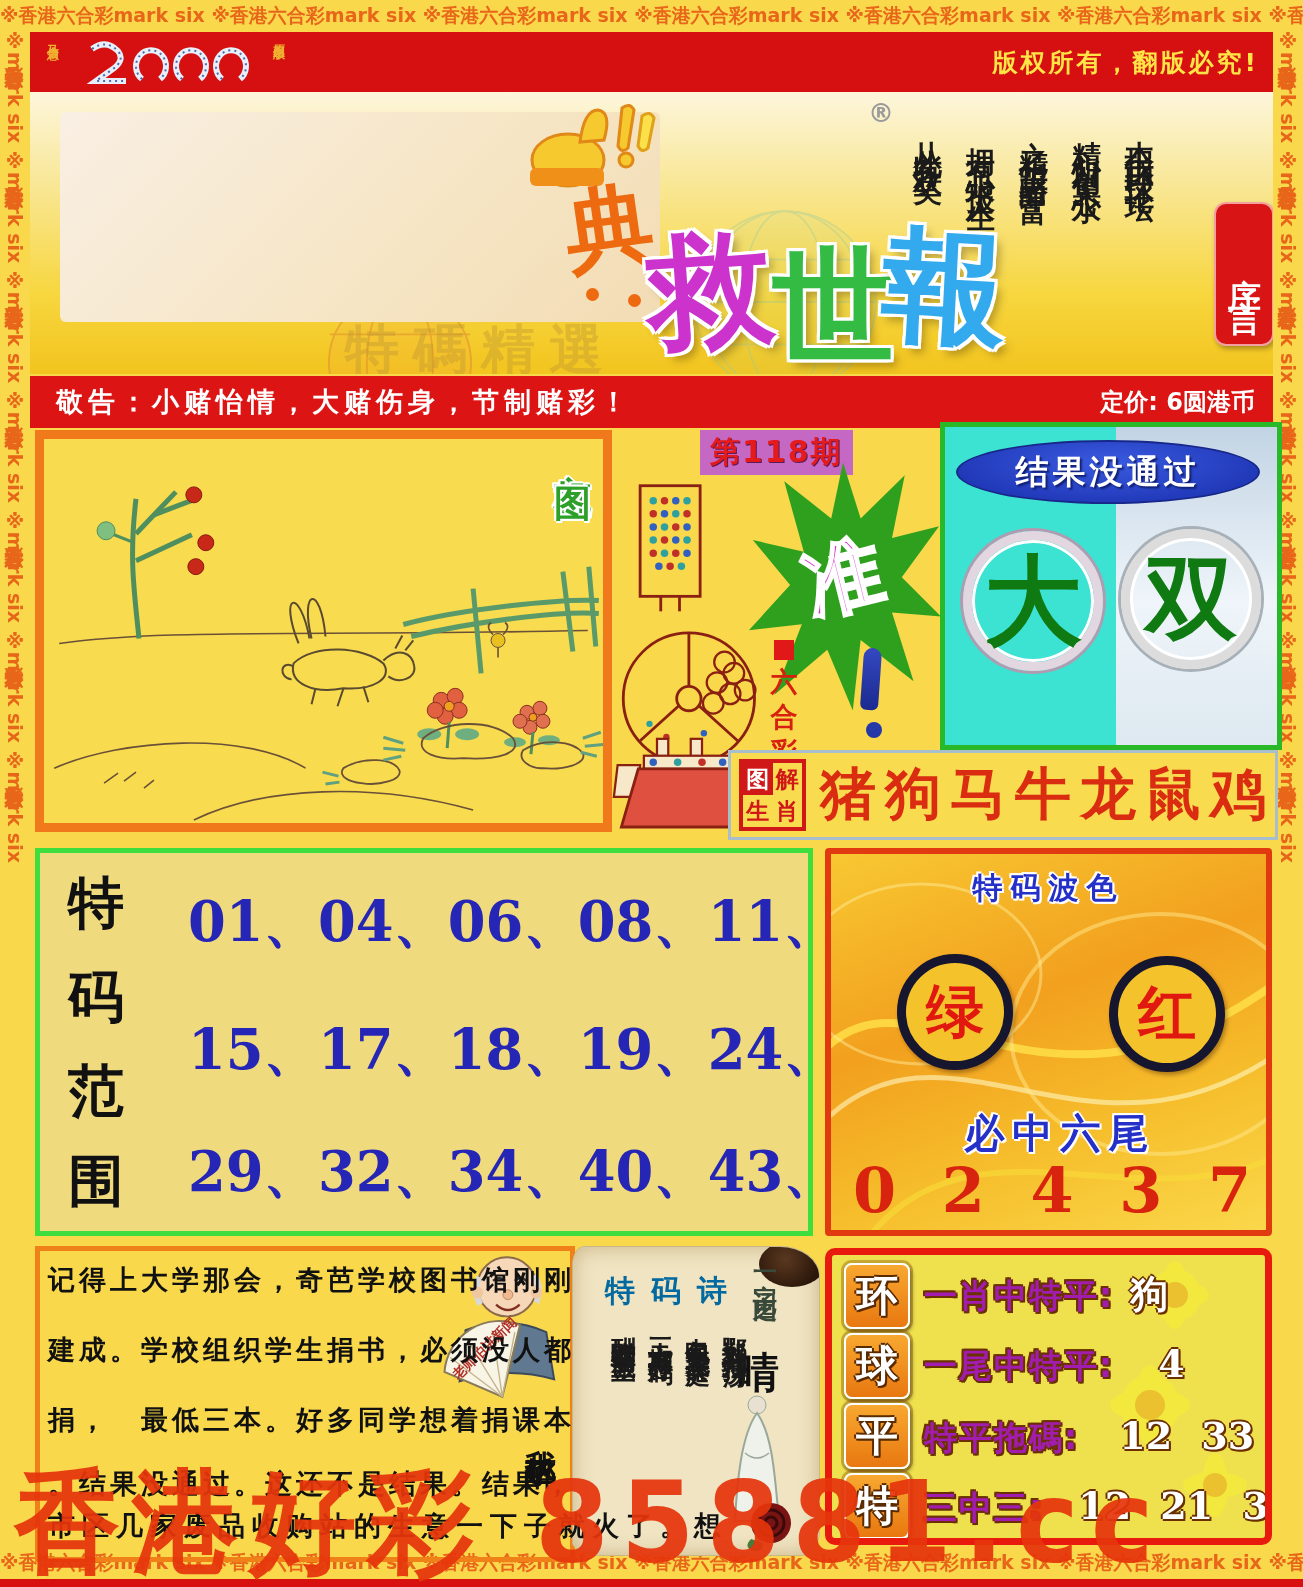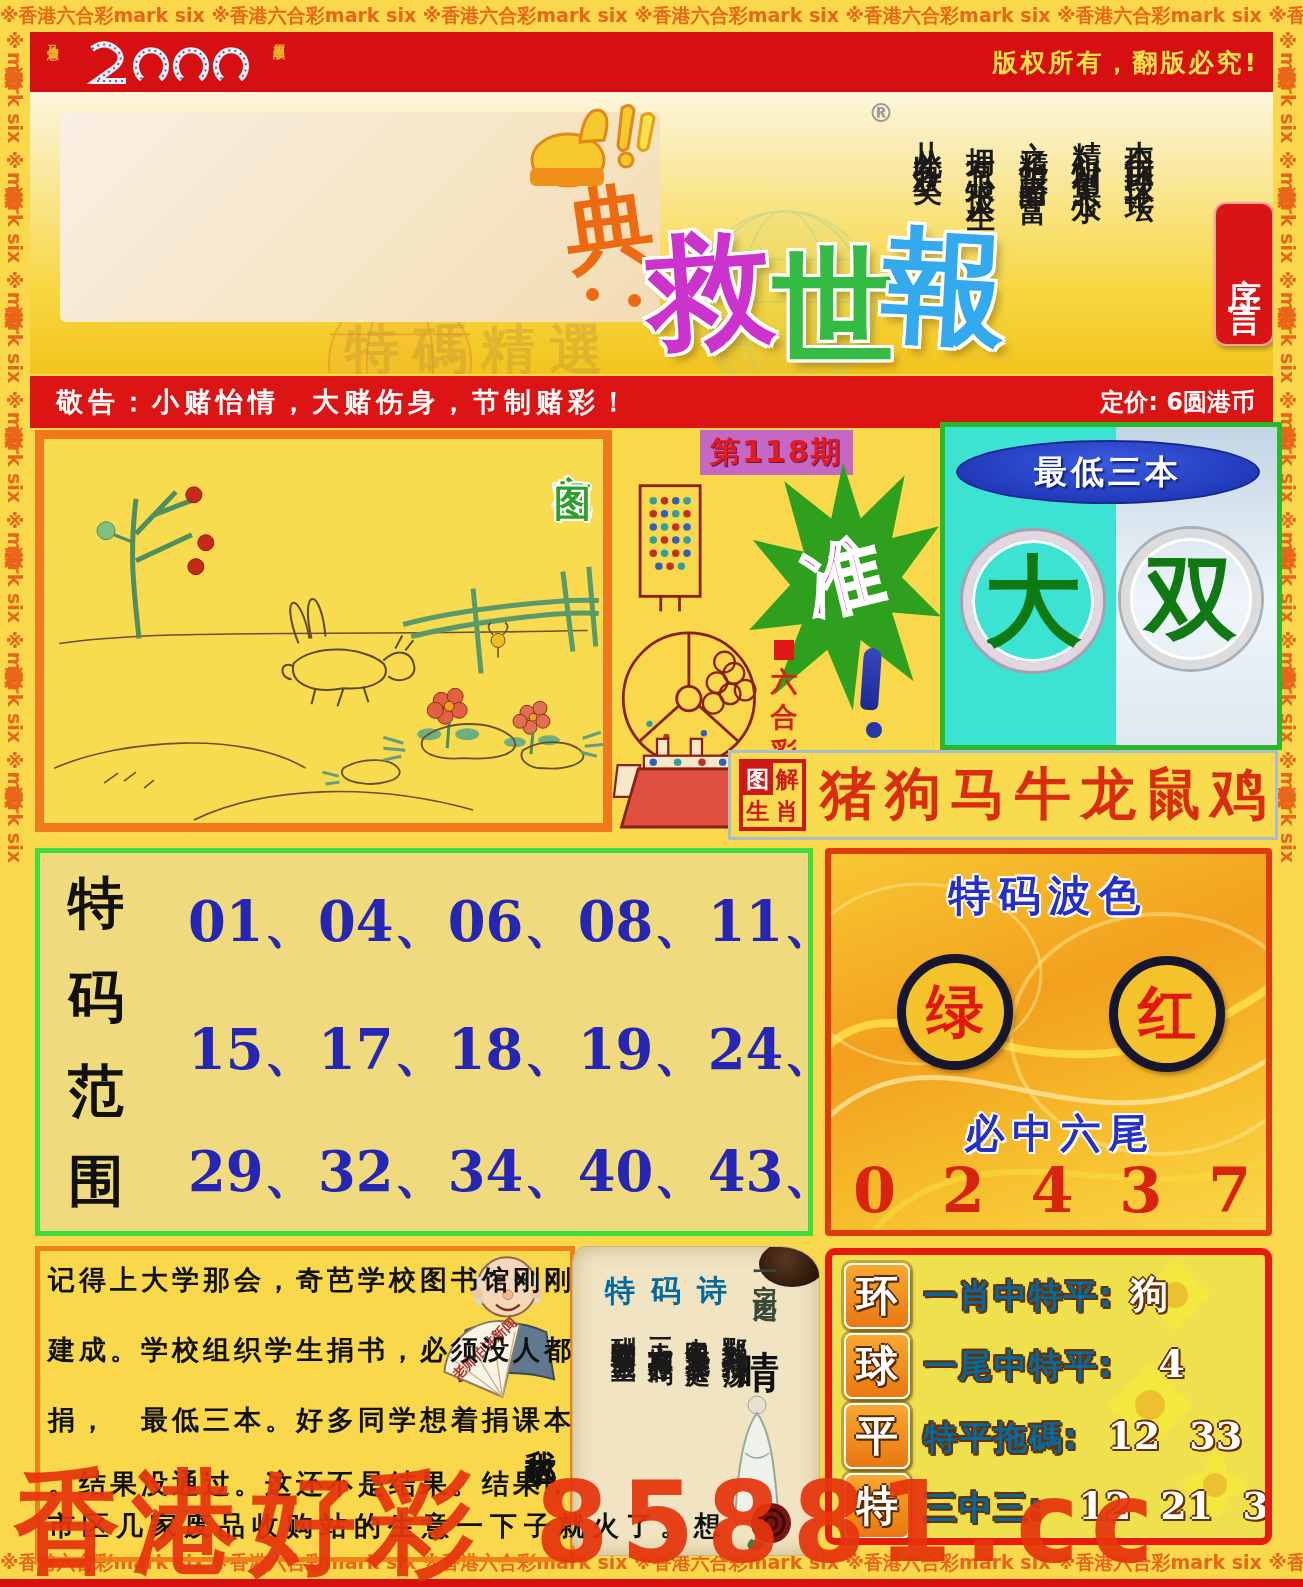--- a/index.html
+++ b/index.html
@@ -64,21 +64,21 @@
   .animals{margin-left:14px;color:#D92C10;font-size:56px;font-weight:bold;letter-spacing:9px;
            font-family:"DejaVu Serif",serif;white-space:nowrap;}
   
   .range{left:35px;top:848px;width:768px;height:378px;border:5px solid #3EDE3E;background:#F0DA7E;}
   .rlabel{font-size:56px;font-weight:bold;color:#111;line-height:1;}
   .rrow{font-family:"DejaVu Serif",serif;font-size:56px;font-weight:bold;color:#2626B6;white-space:nowrap;
         transform:scaleX(.97);transform-origin:left;}
   
   .wave{left:825px;top:848px;width:435px;height:376px;border:6px solid #E23A10;border-radius:4px;overflow:hidden;
         background:linear-gradient(160deg,#F8C832,#F2A01E 40%,#F6BE2C 70%,#FAD84A);}
-  .wtitle{font-size:42px;font-weight:bold;color:#2430C8;letter-spacing:8px;white-space:nowrap;
+  .wtitle{font-size:30px;font-weight:bold;color:#2430C8;letter-spacing:8px;white-space:nowrap;
           text-shadow:-2px 0 #fff,2px 0 #fff,0 -2px #fff,0 2px #fff,2px 2px #fff,-2px -2px #fff;}
   .wcircle{width:98px;height:98px;border-radius:50%;border:9px solid #16162E;background:#F4C22A;
            display:flex;align-items:center;justify-content:center;box-shadow:2px 3px 4px rgba(60,30,0,.4);}
   .wchar{color:#E01810;font-size:58px;font-weight:bold;}
   .wdigits{font-family:"DejaVu Serif",serif;font-size:62px;font-weight:bold;color:#D8240E;letter-spacing:12px;white-space:nowrap;}
   
   .story{left:35px;top:1246px;width:530px;height:306px;border:5px solid #F08018;}
   .sline{color:#111;font-size:27px;font-weight:bold;white-space:nowrap;z-index:5;}
   .aside{writing-mode:vertical-rl;color:#111;font-size:31px;font-weight:bold;letter-spacing:4px;z-index:5;}
   
@@ -90,21 +90,21 @@
   .sunny{font-size:42px;font-weight:bold;color:#111;}
   .roll{width:66px;height:46px;border-radius:50%;background:radial-gradient(circle at 40% 40%,#5A3820,#2A160A 70%);}
   
   .pingte{left:825px;top:1248px;width:433px;height:283px;border:7px solid #E81A0E;border-radius:10px;
           background:#EFE14E;overflow:hidden;}
   .tile{width:62px;height:62px;border:2px solid #fff;border-radius:8px;background:linear-gradient(#F8A830,#E87810);
         display:flex;align-items:center;justify-content:center;box-shadow:0 0 0 3px rgba(120,60,0,.35),2px 3px 4px rgba(0,0,0,.4);}
   .tilec{color:#fff;font-size:42px;font-weight:bold;
          text-shadow:-2px 0 #5a2a00,2px 0 #5a2a00,0 -2px #5a2a00,0 2px #5a2a00,2px 2px #5a2a00;}
   .prow{display:flex;align-items:baseline;white-space:nowrap;}
-  .plabel{color:#0369a1;font-size:33px;font-weight:bold;letter-spacing:2px;
+  .plabel{color:#a21caf;font-size:33px;font-weight:bold;letter-spacing:2px;
           text-shadow:-2px 0 #6a3000,2px 0 #6a3000,0 -2px #6a3000,0 2px #6a3000,2px 2px #6a3000,-2px -2px #6a3000;}
   .pvalue{color:#fff;font-size:38px;font-weight:bold;margin-left:16px;font-family:"DejaVu Serif",serif;word-spacing:16px;
           text-shadow:-2px 0 #6a3000,2px 0 #6a3000,0 -2px #6a3000,0 2px #6a3000,2px 2px #6a3000;}
   
   .wm{left:14px;top:1448px;font-size:106px;font-weight:bold;color:#E6350C;opacity:.93;white-space:nowrap;
       letter-spacing:12px;z-index:50;transform:scaleY(1.06);transform-origin:top left;}
   .redline{left:0;right:0;bottom:0;height:8px;background:#D81010;}
 </style>
 </head>
 <body>
@@ -352,21 +352,21 @@
     <div class="hexch" style="margin-top:8px;">彩</div>
   </div>
 
   <div class="abs" style="left:862px;top:648px;">
     <div class="exclbar"></div>
     <div class="excldot" style="position:absolute;left:4px;top:74px;"></div>
   </div>
 
   <div class="abs result">
     <div class="abs half-r"></div>
-    <div class="abs rtitle" style="left:11px;top:13px;">最低三本</div>
+    <div class="abs rtitle" style="left:11px;top:13px;">结果没通过</div>
     <div class="abs rcircle" style="left:18px;top:104px;">
       <div class="rchar">大</div>
     </div>
     <div class="abs rcircle" style="left:176px;top:102px;border-color:#DCDCDC;box-shadow:0 0 0 3px #A8B0B8,inset 0 0 0 3px #fff;">
       <div class="rchar" style="font-size:92px;">双</div>
     </div>
   </div>
 
   <div class="abs zodiac">
     <div class="stamp">
@@ -489,21 +489,21 @@
     <div class="abs prow" style="left:92px;top:14px;">
       <span class="plabel">一肖中特平:</span>
         <span class="pvalue" style="font-family:'DejaVu Sans',sans-serif;">狗</span>
     </div>
     <div class="abs prow" style="left:92px;top:86px;">
       <span class="plabel">一尾中特平:</span>
         <span class="pvalue" style="margin-left:44px;">4</span>
     </div>
     <div class="abs prow" style="left:92px;top:158px;">
       <span class="plabel">特平拖碼:</span>
-        <span class="pvalue" style="margin-left:28px;text-align:right;">12 33</span>
+        <span class="pvalue" style="margin-left:40px;text-align:right;">12 33</span>
     </div>
     <div class="abs prow" style="left:92px;top:228px;">
       <span class="plabel">三中三:</span>
         <span class="pvalue" style="margin-left:34px;">12 21 35</span>
     </div>
   </div>
 
   <div class="abs wm">香港好彩 85881.cc</div>
 
 </div>

